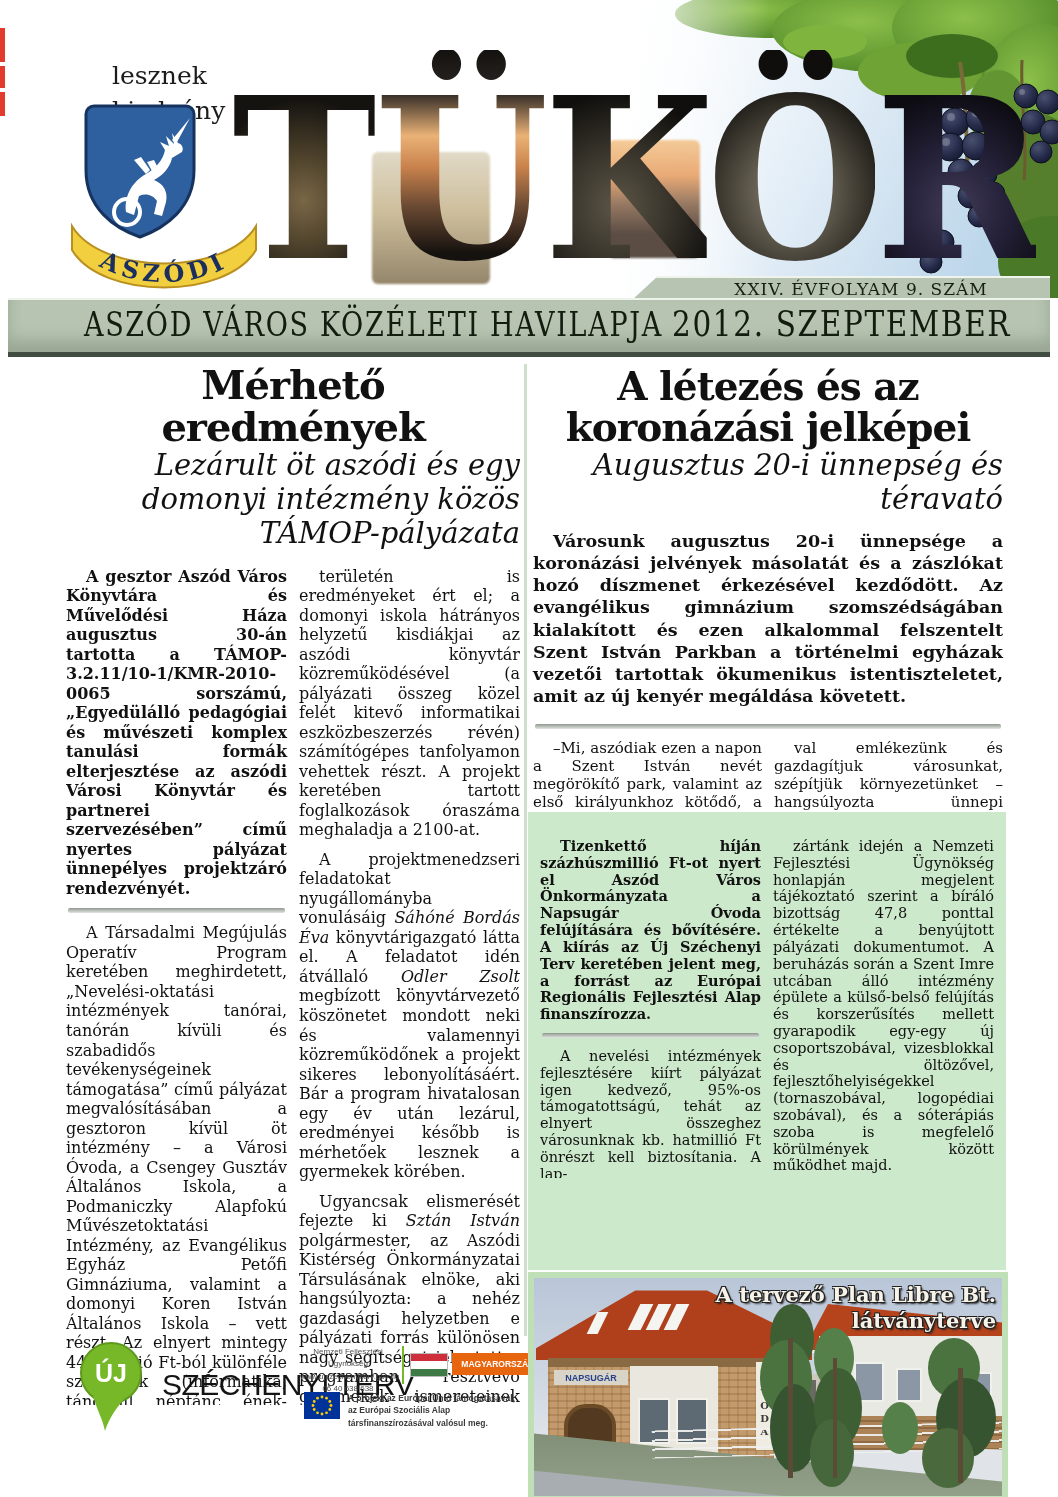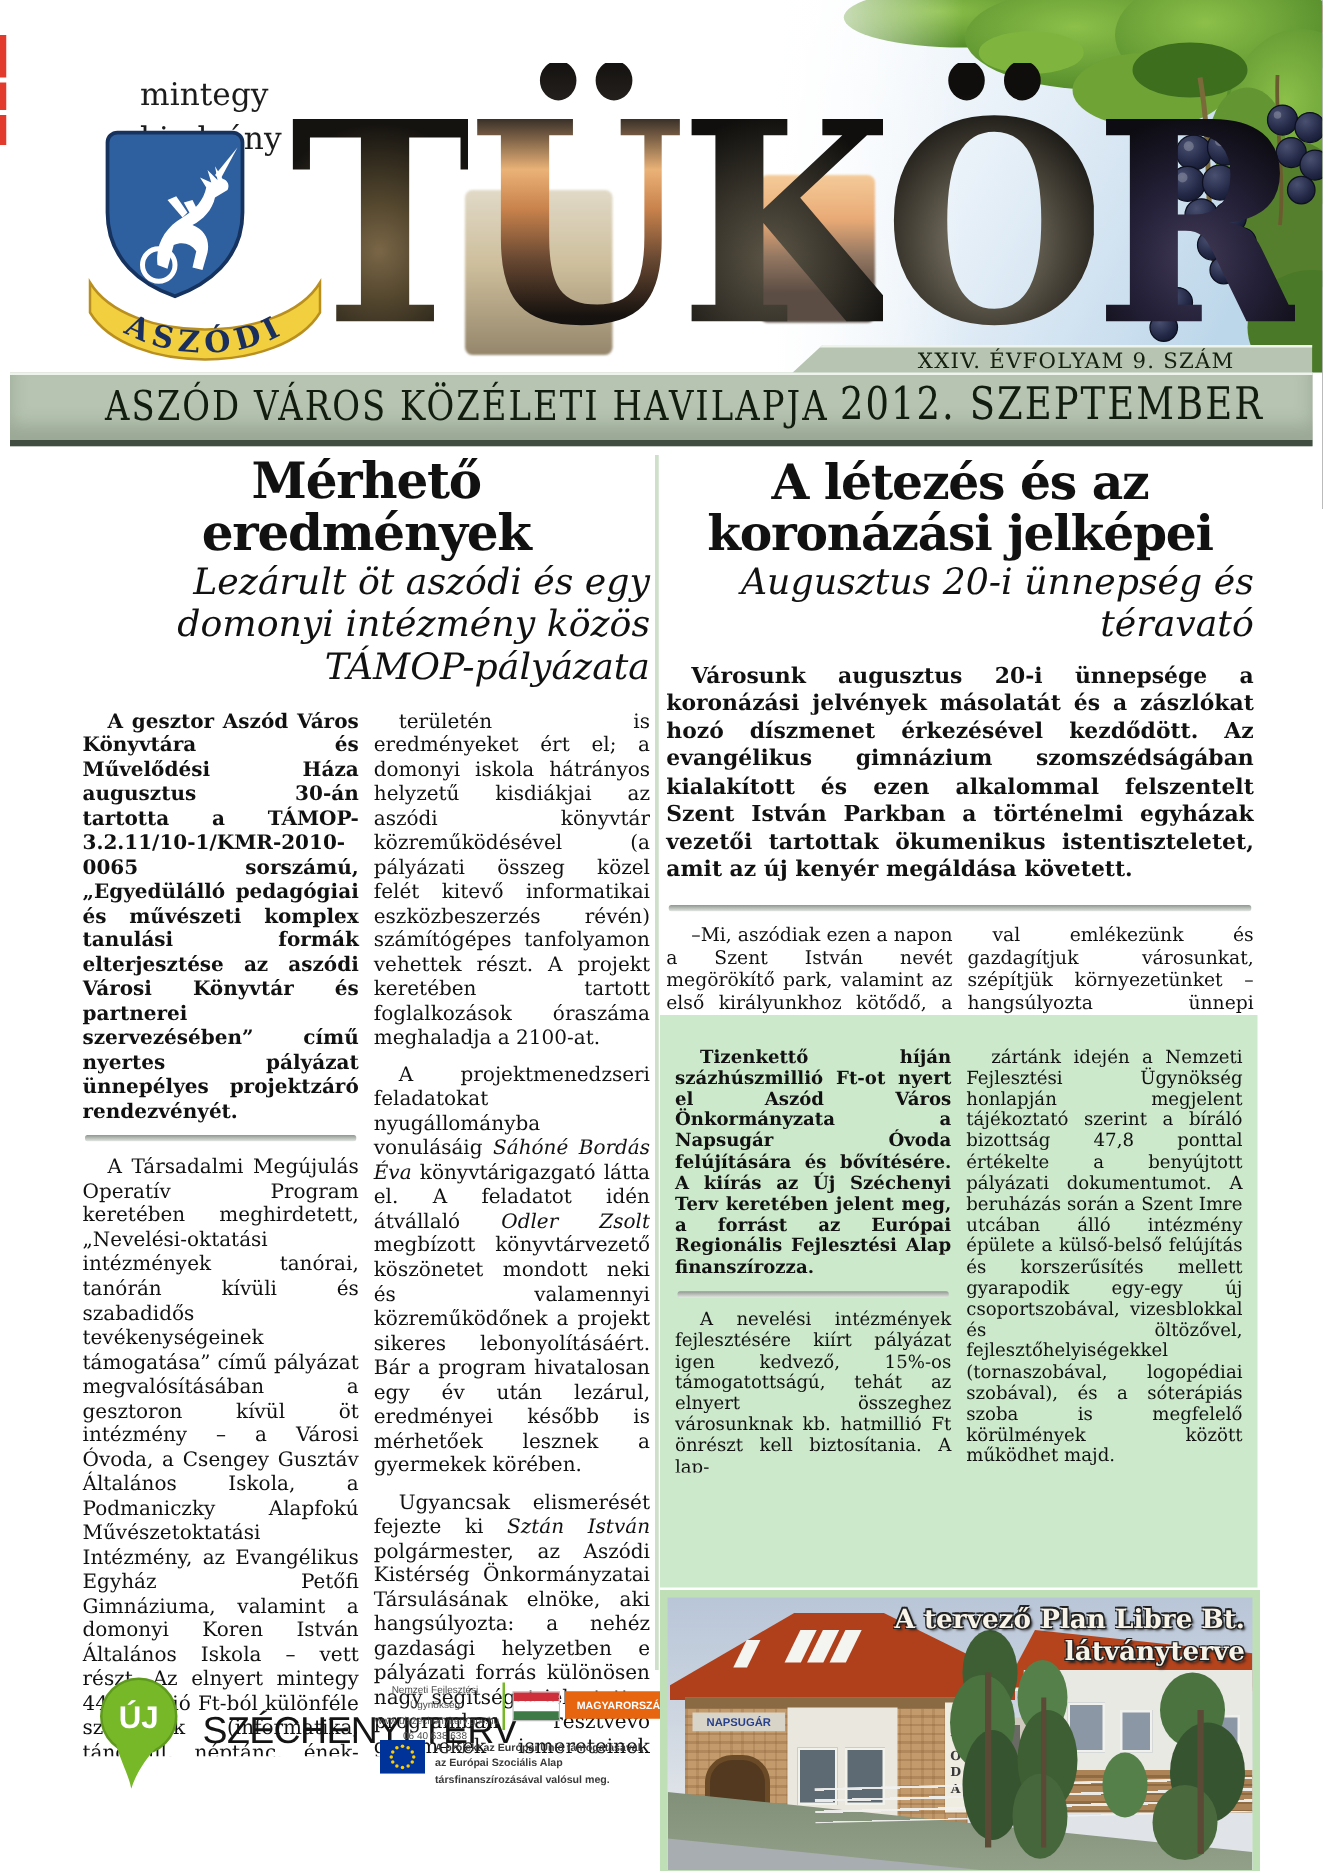--- a/index.html
+++ b/index.html
@@ -118,21 +118,21 @@
 <body>
 
 <div id="page">
 
   <div class="redmark" style="left:0;top:28px;width:5px;height:34px;"></div>
   <div class="redmark" style="left:0;top:66px;width:5px;height:22px;"></div>
   <div class="redmark" style="left:0;top:92px;width:5px;height:24px;"></div>
   <div class="redmark" style="left:1033px;top:4px;width:25px;height:22px;"></div>
 
   <div class="freelabel">
-    <div>mintegy</div>
+    <div>lesznek</div>
     <div>kiadvány</div>
   </div>
 
   <svg class="photo" viewBox="0 0 438 298" preserveAspectRatio="none">
     <defs>
       <linearGradient id="sky" x1="0" y1="0" x2="1" y2="0.35">
         <stop offset="0" stop-color="#ffffff"></stop>
           <stop offset="0.45" stop-color="#eaf2f9"></stop>
         <stop offset="0.75" stop-color="#d2e3f1"></stop>
           <stop offset="1" stop-color="#bdd7ea"></stop>
@@ -266,21 +266,21 @@
         <div class="continued">(folytatás a 3. oldalon)</div>
       </div>
     </div>
   </div>
 
   <div class="gbox">
     <div class="cols">
       <div class="col">
         <p class="lead">Tizenkettő híján százhúszmillió Ft-ot nyert el Aszód Város Önkormányzata a Napsugár Óvoda felújítására és bővítésére. A kiírás az Új Széchenyi Terv keretében jelent meg, a forrást az Európai Regionális Fejlesztési Alap finanszírozza.</p>
         <div class="groove"></div>
-        <p>A nevelési intézmények fejlesztésére kiírt pályázat igen kedvező, 15%-os támogatottságú, tehát az elnyert összeghez városunknak kb. hatmillió Ft önrészt kell biztosítania. A lap-</p>
+        <p>A nevelési intézmények fejlesztésére kiírt pályázat igen kedvező, 95%-os támogatottságú, tehát az elnyert összeghez városunknak kb. hatmillió Ft önrészt kell biztosítania. A lap-</p>
       </div>
       <div class="col">
         <p>zártánk idején a Nemzeti Fejlesztési Ügynökség honlapján megjelent tájékoztató szerint a bíráló bizottság 47,8 ponttal értékelte a benyújtott pályázati dokumentumot. A beruházás során a Szent Imre utcában álló intézmény épülete a külső-belső felújítás és korszerűsítés mellett gyarapodik egy-egy új csoportszobával, vizesblokkal és öltözővel, fejlesztőhelyiségekkel (tornaszobával, logopédiai szobával), és a sóterápiás szoba is megfelelő körülmények között működhet majd.</p>
       </div>
     </div>
   </div>
 
   <div class="ri">
     <div class="ri-in">
       <div class="r-el rroof"></div>

